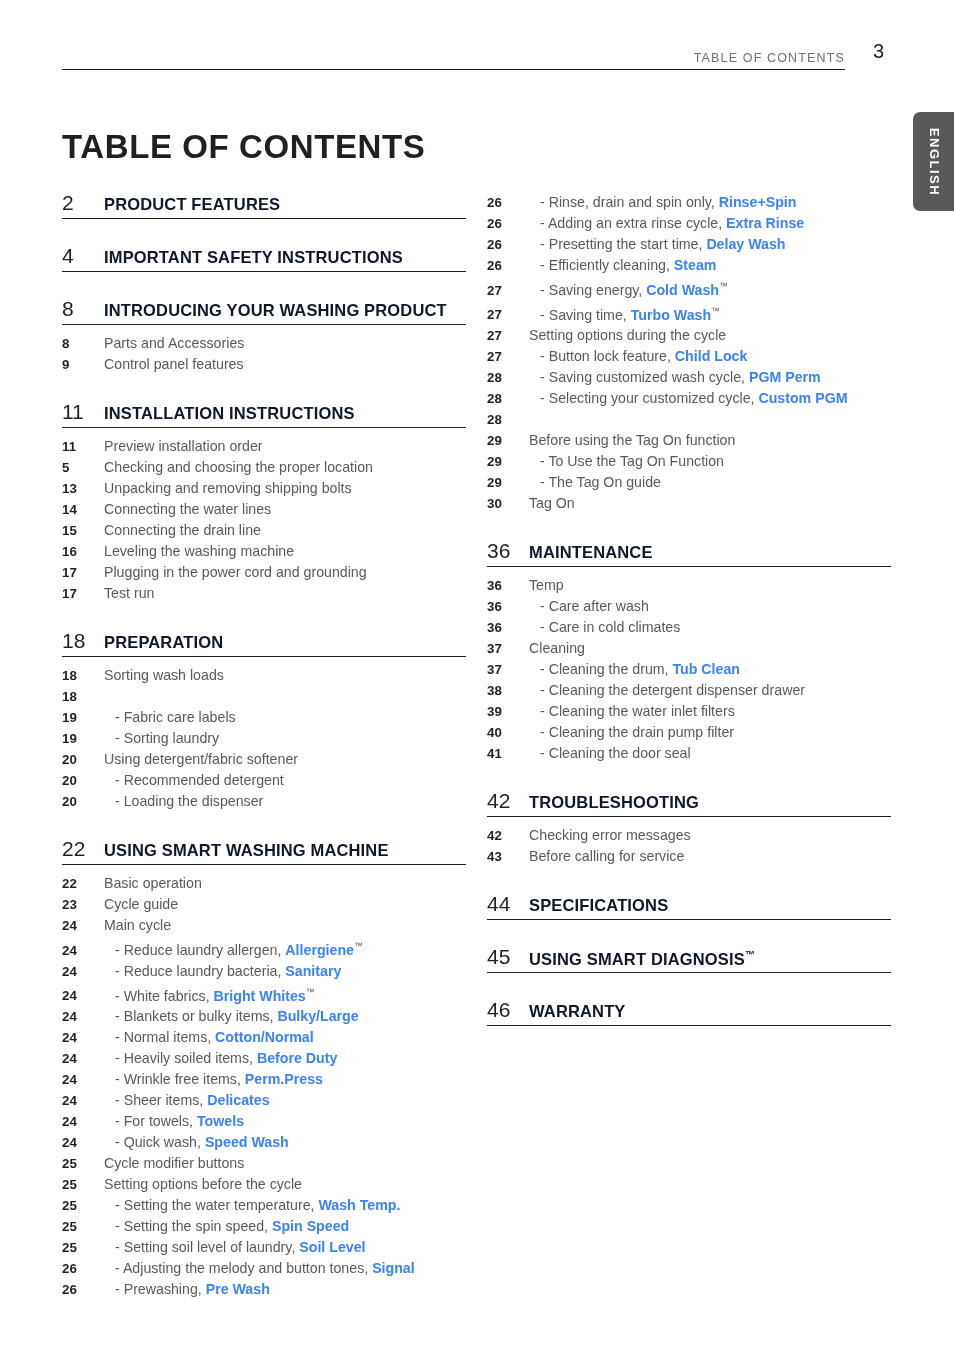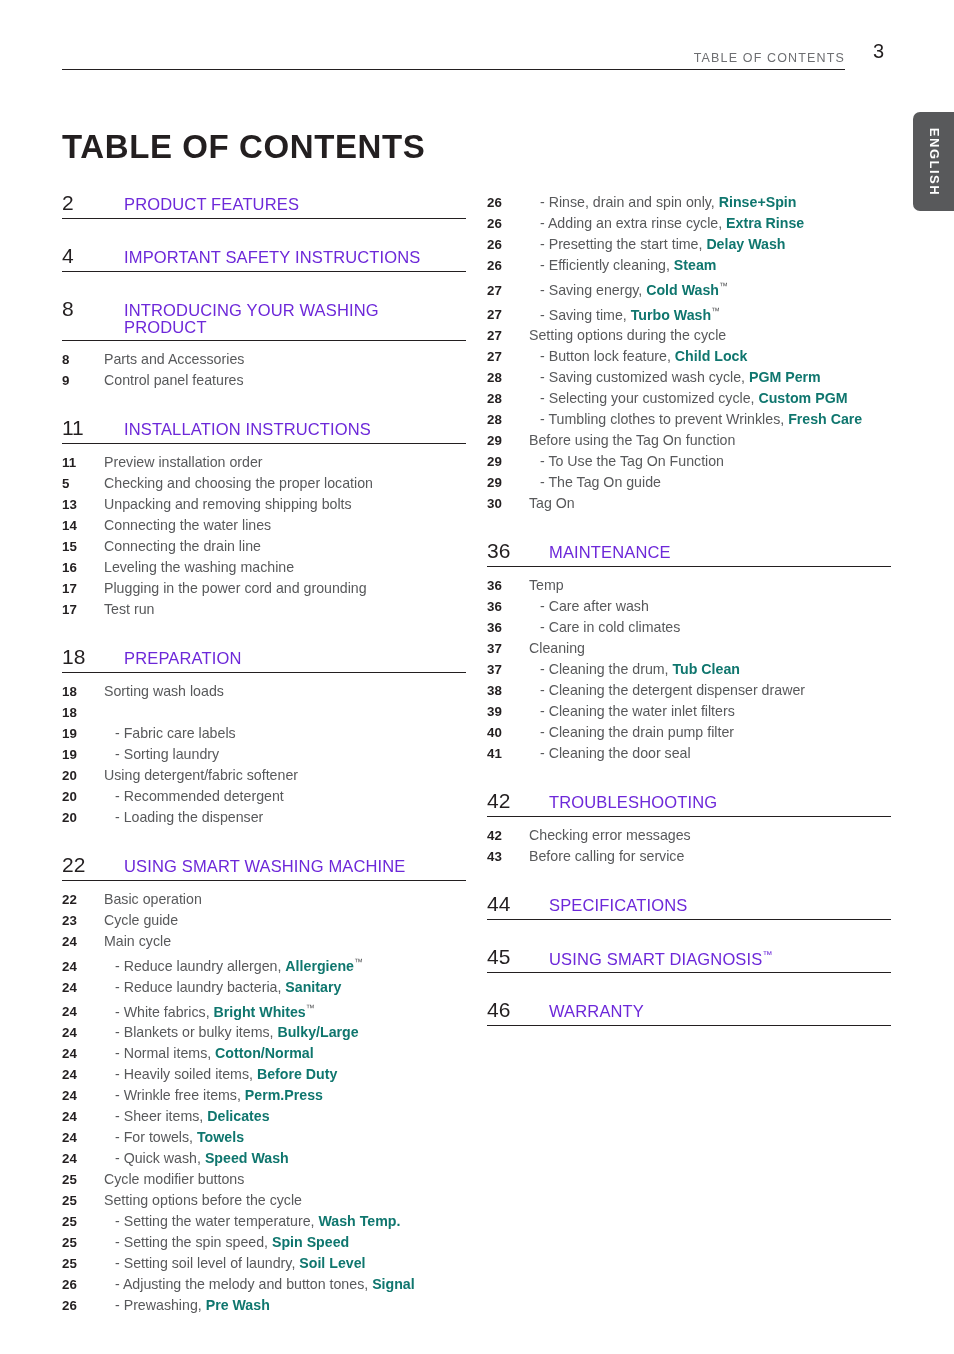--- a/index.html
+++ b/index.html
@@ -96,25 +96,24 @@
   .section-num {
     font-size: 21px;
     font-weight: 400;
     color: #231f20;
     width: 42px;
     flex: 0 0 42px;
     line-height: 1;
   }
   .section-title {
     font-size: 16.5px;
-    font-weight: 400;
+    font-weight: 700;
     letter-spacing: 0.15px;
-    color: #6d28d9;
+    color: #0f172a;
     line-height: 1;
-    margin-left: 20px;
   }
   .section-title .tm {
     font-size: 10px;
     vertical-align: super;
     letter-spacing: 0;
   }
 
   
   .block { margin-bottom: 0; }
   .block + .block { margin-top: 26px; }
@@ -134,21 +133,21 @@
     color: #231f20;
     font-size: 13.3px;
   }
   .entry-text {
     color: #58595b;
     font-weight: 400;
     white-space: nowrap;
   }
   .entry.sub .entry-text { padding-left: 11px; }
   .entry-text b {
-    color: #0f766e;
+    color: #3b82f6;
     font-weight: 700;
   }
   .entry-text .tm {
     font-size: 9px;
     vertical-align: super;
   }
 </style>
 </head>
 <body>
 
@@ -394,21 +393,20 @@
         <div class="entry sub">
           <span class="entry-num">28</span>
           <span class="entry-text">- Saving customized wash cycle, <b>PGM Perm</b></span>
         </div>
         <div class="entry sub">
           <span class="entry-num">28</span>
           <span class="entry-text">- Selecting your customized cycle, <b>Custom PGM</b></span>
         </div>
         <div class="entry sub">
           <span class="entry-num">28</span>
-          <span class="entry-text">- Tumbling clothes to prevent Wrinkles, <b>Fresh Care</b></span>
         </div>
         <div class="entry">
           <span class="entry-num">29</span>
           <span class="entry-text">Before using the Tag On function</span>
         </div>
         <div class="entry sub">
           <span class="entry-num">29</span>
           <span class="entry-text">- To Use the Tag On Function</span>
         </div>
         <div class="entry sub">

